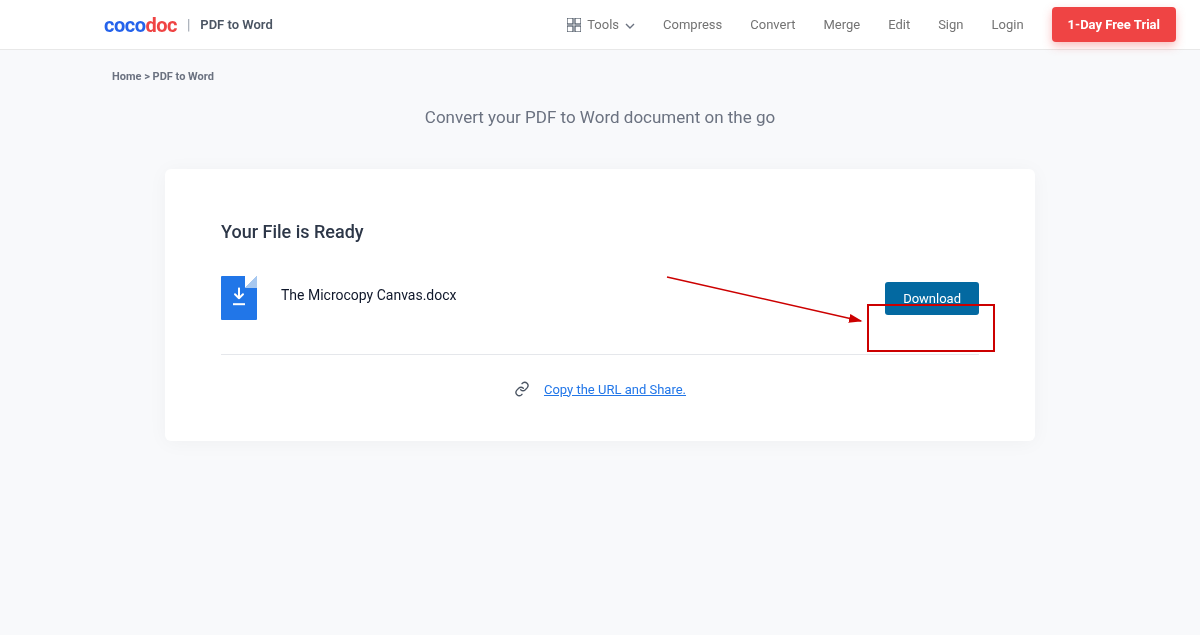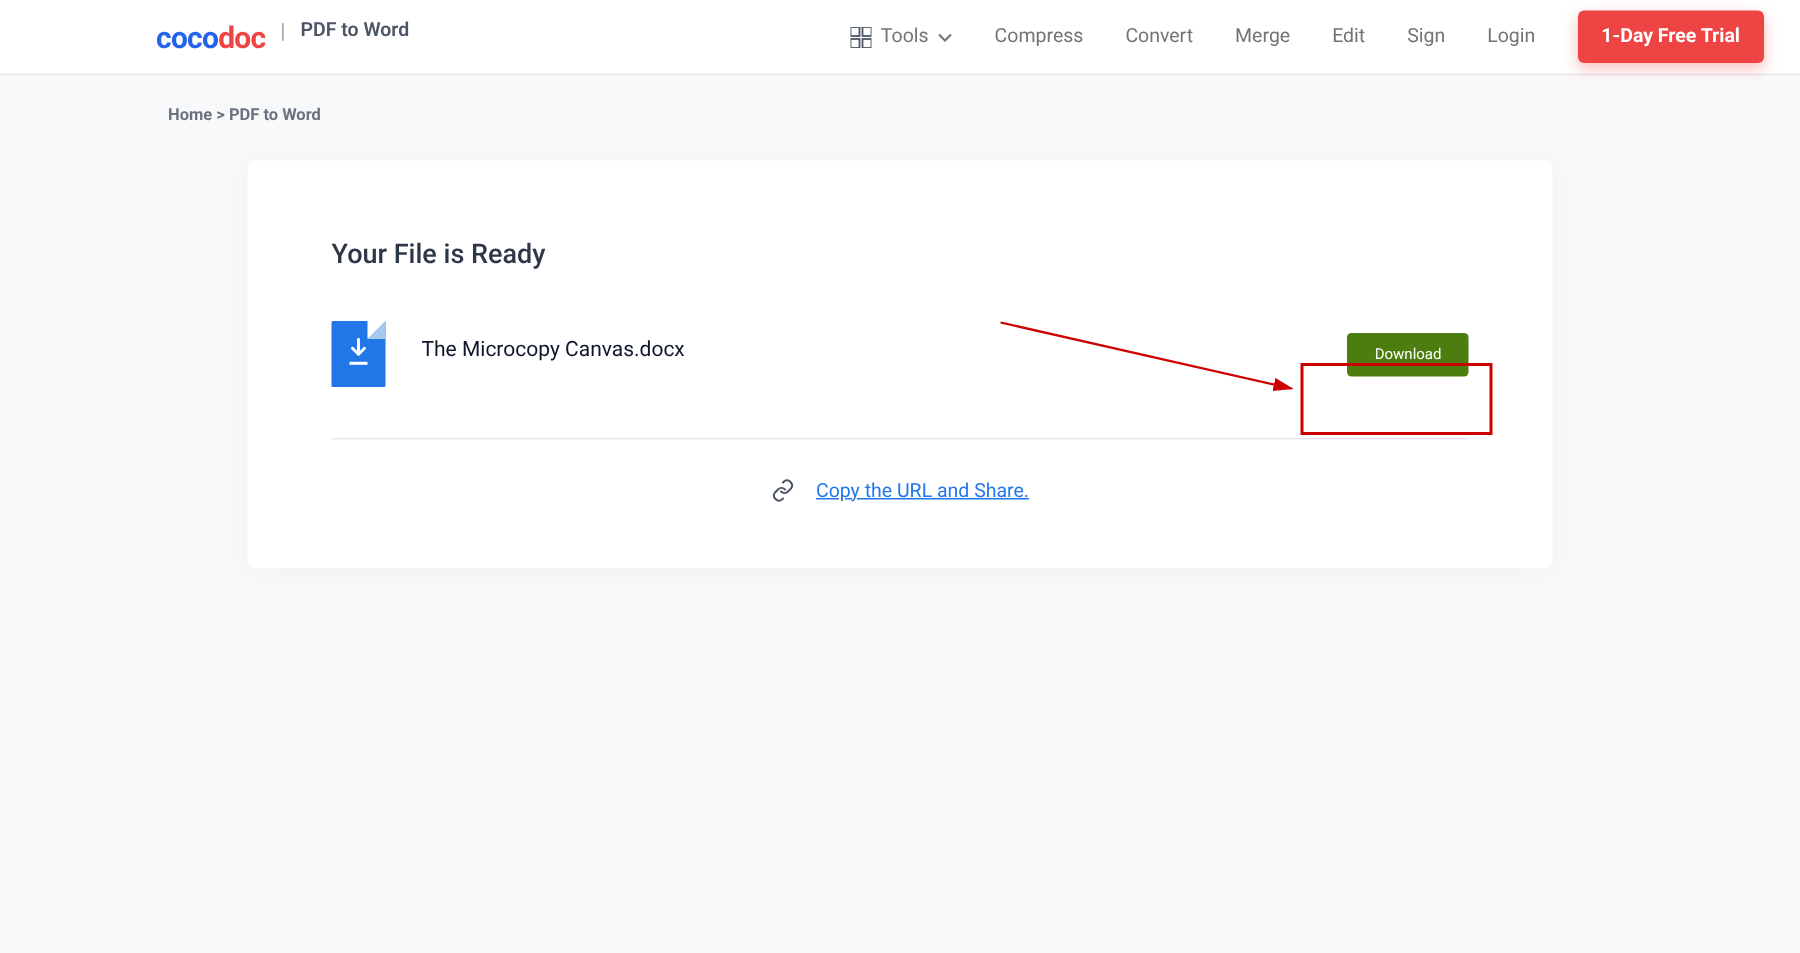--- a/index.html
+++ b/index.html
@@ -1,18 +1,18 @@
 <!DOCTYPE html>
 <html><head>
 <meta charset="utf-8">
 <style>
 * { margin:0; padding:0; box-sizing:border-box; font-family:-apple-system,BlinkMacSystemFont,"Segoe UI",Roboto,Arial,sans-serif; }
 body { width:1200px; height:635px; background:#fff; overflow:hidden; position:relative; }
 .header { height:50px; display:flex; align-items:center; padding:0 24px 0 104px; border-bottom:1px solid #e8e8e8; background:#fff; }
-.logo { display:flex; }
+.logo { display:flex; align-items:center; }
 .logo-coco { font-size:20px; font-weight:700; color:#2563eb; letter-spacing:-0.5px; }
 .logo-doc { font-size:20px; font-weight:700; color:#ef4444; letter-spacing:-0.5px; }
 .logo-sep { color:#9ca3af; margin:0 10px; font-size:14px; }
 .logo-label { font-size:13px; font-weight:600; color:#4b5563; }
 .nav { display:flex; align-items:center; margin-left:auto; gap:28px; }
 .nav-item { font-size:13px; color:#737373; cursor:pointer; display:flex; align-items:center; gap:6px; }
 .grid-icon { display:inline-flex; width:14px; height:14px; }
 .chevron { display:inline-block; }
 .trial-btn { background:#ef4444; color:#fff; font-size:13px; font-weight:700; padding:10px 16px; border-radius:4px; cursor:pointer; box-shadow:0 4px 10px rgba(239,68,68,0.35); }
 .page-bg { background:#f8f9fb; min-height:585px; padding-top:20px; }
@@ -21,21 +21,21 @@
 .subtitle { text-align:center; font-size:17px; color:#6b7280; margin-bottom:42px; }
 .card { width:870px; margin:0 auto; background:#fff; border-radius:6px; box-shadow:0 2px 20px rgba(0,0,0,0.04); padding:52px 56px 44px; position:relative; }
 .ready { font-size:18px; font-weight:500; color:#2d3748; margin-bottom:34px; }
 .file-row { display:flex; align-items:center; padding-bottom:34px; border-bottom:1px solid #e5e7eb; }
 .file-icon { width:36px; height:44px; background:#2176e8; border-radius:1px; position:relative; margin-right:24px; flex-shrink:0; }
 .file-icon::before { content:""; position:absolute; top:0; right:0; width:12px; height:12px; background:linear-gradient(135deg,#fff 0%,#fff 48%,#a7c8f0 50%,#a7c8f0 100%); }
 .file-icon-inner { position:absolute; top:50%; left:50%; transform:translate(-50%,-45%); color:#fff; }
 .file-meta { flex:1; }
 .file-name { font-size:14px; color:#0f172a; margin-bottom:6px; }
 .file-size { font-size:12px; color:#9ca3af; }
-.download-btn { background:#4d7c0f; color:#fff; font-size:10px; padding:9px 18px; border-radius:3px; cursor:pointer; }
+.download-btn { background:#0369a1; color:#fff; font-size:13px; padding:9px 18px; border-radius:3px; cursor:pointer; }
 .dl-highlight { position:absolute; border:2px solid #cc0000; width:128px; height:48px; right:40px; top:135px; pointer-events:none; }
 .share-row { display:flex; align-items:center; justify-content:center; gap:14px; margin-top:26px; }
 .link-icon { color:#4b5563; display:inline-flex; }
 .share-text { font-size:13px; color:#2176e8; text-decoration:underline; cursor:pointer; }
 .arrow-svg { position:absolute; top:102px; left:496px; pointer-events:none; }
 </style>
 </head>
 <body>
 
 <div class="header">
@@ -67,20 +67,21 @@
     <div class="nav-item">Merge</div>
     <div class="nav-item">Edit</div>
     <div class="nav-item">Sign</div>
     <div class="nav-item">Login</div>
     <div class="trial-btn">1-Day Free Trial</div>
   </div>
 </div>
 
 <div class="page-bg">
   <div class="breadcrumb">Home &gt; PDF to Word</div>
+  <p class="subtitle">Convert your PDF to Word document on the go</p>
 
   <div class="card">
     <div class="ready">Your File is Ready</div>
 
     <div class="file-row">
       <div class="file-icon">
         <span class="file-icon-inner">
           <svg width="16" height="20" viewBox="0 0 16 20">
               <path d="M8 1v10M4 7l4 4 4-4" stroke="#fff" stroke-width="2" fill="none" stroke-linecap="round" stroke-linejoin="round"></path>
               <rect x="2" y="16" width="12" height="2" fill="#fff"></rect>

